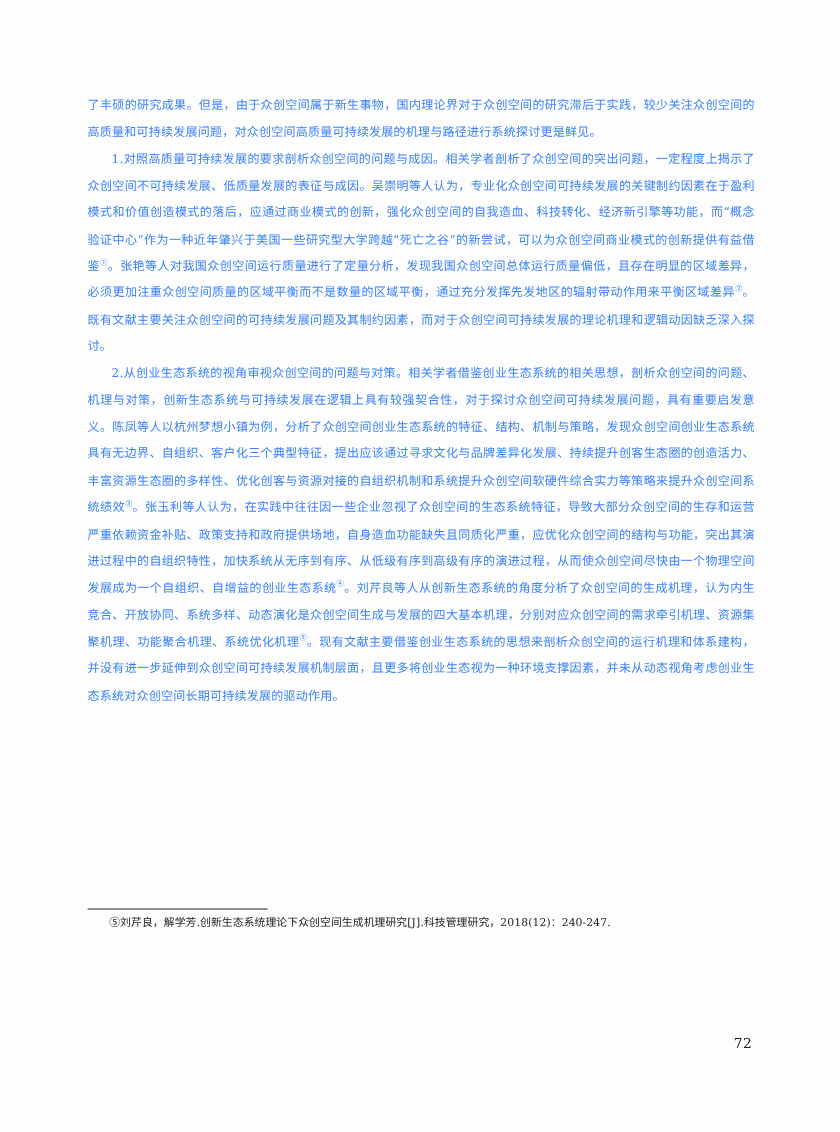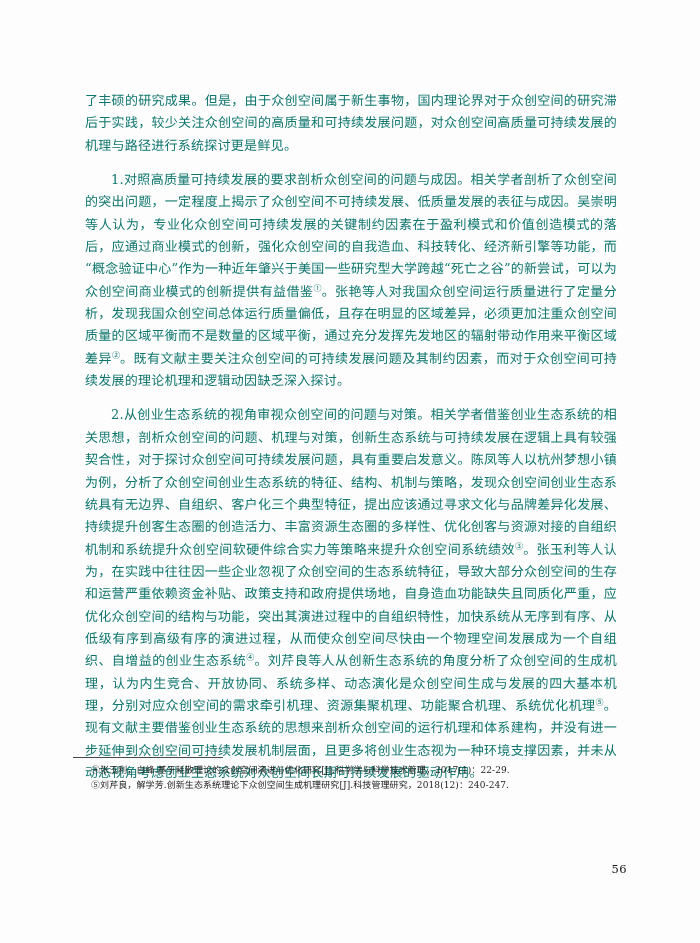--- a/index.html
+++ b/index.html
@@ -24,27 +24,27 @@
     box-sizing: border-box;
   }
   .content {
     position: absolute;
     left: 73px;
     top: 78px;
     width: 556px;
   }
   
   .para {
-    font-size: 13px;
+    font-size: 10px;
     line-height: 22.35px;
     text-align: justify;
     text-justify: inter-ideograph;
-    margin: 12px;
+    margin: 0;
     letter-spacing: 0.02em;
-    color: #0f766e;
+    color: #3b82f6;
   }
   .para.indent {
     text-indent: 2em;
   }
   .para + .para {
     margin-top: 0;
   }
   sup.fn {
     font-size: 0.62em;
     vertical-align: super;
@@ -95,19 +95,18 @@
 
     <p class="para indent"><span>1.对照高质量可持续发展的要求剖析众创空间的问题与成因。相关学者剖析了众创空间的突出问题，一定程度上揭示了众创空间不可持续发展、低质量发展的表征与成因。吴崇明等人认为，专业化众创空间可持续发展的关键制约因素在于盈利模式和价值创造模式的落后，应通过商业模式的创新，强化众创空间的自我造血、科技转化、经济新引擎等功能，而“概念验证中心”作为一种近年肇兴于美国一些研究型大学跨越“死亡之谷”的新尝试，可以为众创空间商业模式的创新提供有益借鉴</span><sup class="fn">①</sup><span>。张艳等人对我国众创空间运行质量进行了定量分析，发现我国众创空间总体运行质量偏低，且存在明显的区域差异，必须更加注重众创空间质量的区域平衡而不是数量的区域平衡，通过充分发挥先发地区的辐射带动作用来平衡区域差异</span><sup class="fn">②</sup><span>。既有文献主要关注众创空间的可持续发展问题及其制约因素，而对于众创空间可持续发展的理论机理和逻辑动因缺乏深入探讨。</span></p>
 
     <p class="para indent"><span>2.从创业生态系统的视角审视众创空间的问题与对策。相关学者借鉴创业生态系统的相关思想，剖析众创空间的问题、机理与对策，创新生态系统与可持续发展在逻辑上具有较强契合性，对于探讨众创空间可持续发展问题，具有重要启发意义。陈凤等人以杭州梦想小镇为例，分析了众创空间创业生态系统的特征、结构、机制与策略，发现众创空间创业生态系统具有无边界、自组织、客户化三个典型特征，提出应该通过寻求文化与品牌差异化发展、持续提升创客生态圈的创造活力、丰富资源生态圈的多样性、优化创客与资源对接的自组织机制和系统提升众创空间软硬件综合实力等策略来提升众创空间系统绩效</span><sup class="fn">③</sup><span>。张玉利等人认为，在实践中往往因一些企业忽视了众创空间的生态系统特征，导致大部分众创空间的生存和运营严重依赖资金补贴、政策支持和政府提供场地，自身造血功能缺失且同质化严重，应优化众创空间的结构与功能，突出其演进过程中的自组织特性，加快系统从无序到有序、从低级有序到高级有序的演进过程，从而使众创空间尽快由一个物理空间发展成为一个自组织、自增益的创业生态系统</span><sup class="fn">④</sup><span>。刘芹良等人从创新生态系统的角度分析了众创空间的生成机理，认为内生竞合、开放协同、系统多样、动态演化是众创空间生成与发展的四大基本机理，分别对应众创空间的需求牵引机理、资源集聚机理、功能聚合机理、系统优化机理</span><sup class="fn">⑤</sup><span>。现有文献主要借鉴创业生态系统的思想来剖析众创空间的运行机理和体系建构，并没有进一步延伸到众创空间可持续发展机制层面，且更多将创业生态视为一种环境支撑因素，并未从动态视角考虑创业生态系统对众创空间长期可持续发展的驱动作用。</span></p>
 
 
   </div>
 
   <div class="footnotes">
     <div class="fn-rule"></div>
-    <p class="fn-item">④张玉利，白峰.基于耗散理论的众创空间演进与优化研究[J].科学学与科学技术管理，2017(1)：22-29.</p>
     <p class="fn-item">⑤刘芹良，解学芳.创新生态系统理论下众创空间生成机理研究[J].科技管理研究，2018(12)：240-247.</p>
   </div>
 
-  <div class="page-number">56</div>
+  <div class="page-number">72</div>
 
 </div>
 
 </body></html>

